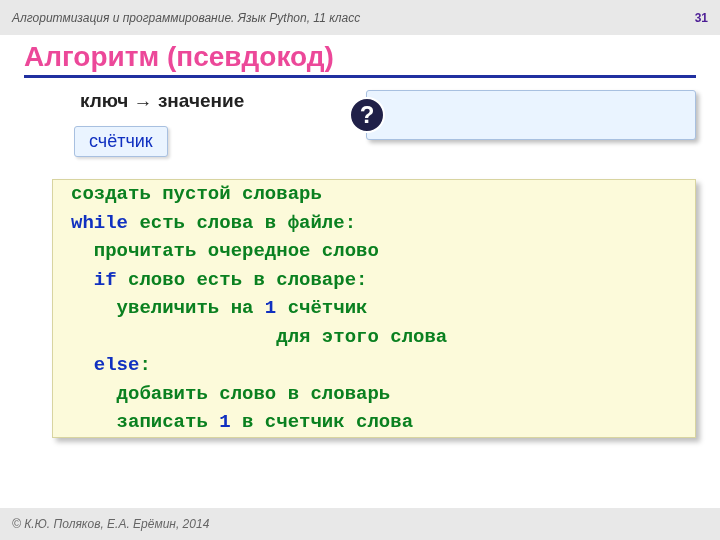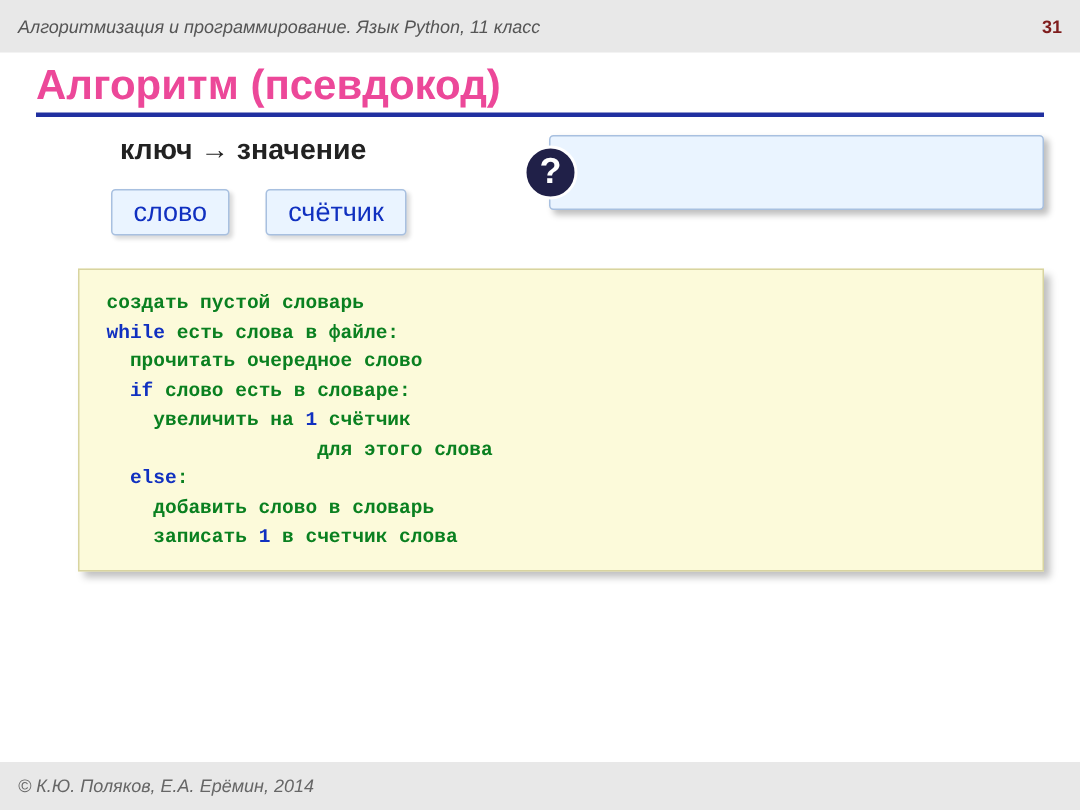--- a/index.html
+++ b/index.html
@@ -18,21 +18,21 @@
     align-items: center;
     justify-content: space-between;
     padding: 0 12px;
     font-size: 12px;
     color: #555;
     font-style: italic;
   }
   .page-num {
     font-weight: bold;
     font-style: normal;
-    color: #7f1d1d;
+    color: #4c1d95;
   }
   .title-area {
     padding: 6px 24px 2px 24px;
   }
   .title {
     font-size: 28px;
     font-weight: bold;
     color: #ec4899;
   }
   .title-underline {
@@ -97,24 +97,24 @@
     border: 2px solid #fff;
   }
   .top-flex {
     display: flex;
     align-items: flex-start;
   }
   .left-col { flex: 1; }
   .code-box {
     background: #fcfada;
     border: 1px solid #d8d4a0;
-    padding: 12px 18px;
+    padding: 0 18px;
     margin-top: 22px;
     font-family: "Courier New", monospace;
-    font-size: 13px;
+    font-size: 19px;
     line-height: 1.5;
     font-weight: bold;
     box-shadow: 4px 4px 5px rgba(0,0,0,0.25);
     white-space: pre;
   }
   .kw-blue { color: #1030c0; }
   .kw-green { color: #0a8020; }
   .kw-num { color: #1030c0; }
   .footer {
     position: absolute;
@@ -144,21 +144,20 @@
   <div class="title">Алгоритм (псевдокод)</div>
   <div class="title-underline"></div>
 </div>
 
 <div class="content">
 
   <div class="top-flex">
     <div class="left-col">
       <div class="kv-label">ключ → значение</div>
       <div class="tags-row">
-        <div class="tag">слово</div>
         <div class="tag">счётчик</div>
       </div>
     </div>
     <div class="question-box">
       <div class="q-circle">?</div>
     </div>
   </div>
 
   <div class="code-box"><span class="kw-green">создать пустой словарь</span>
 <span class="kw-blue">while</span><span class="kw-green"> есть слова в файле:</span>

